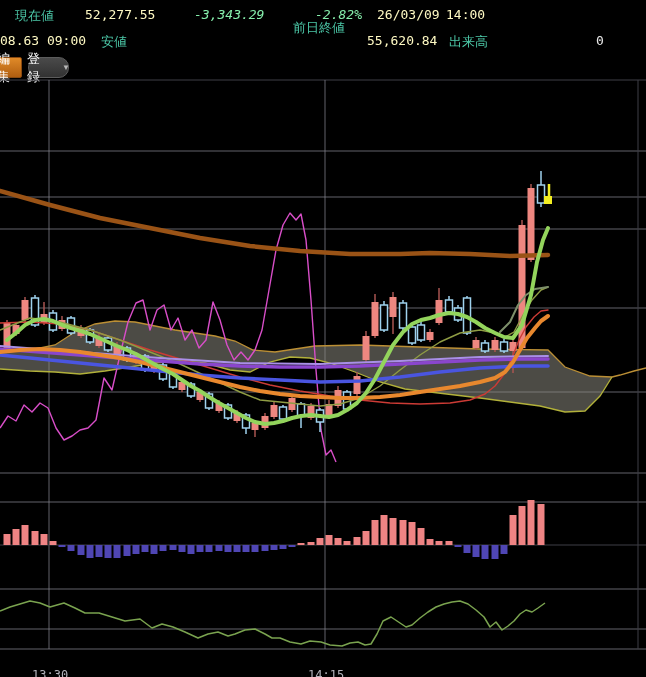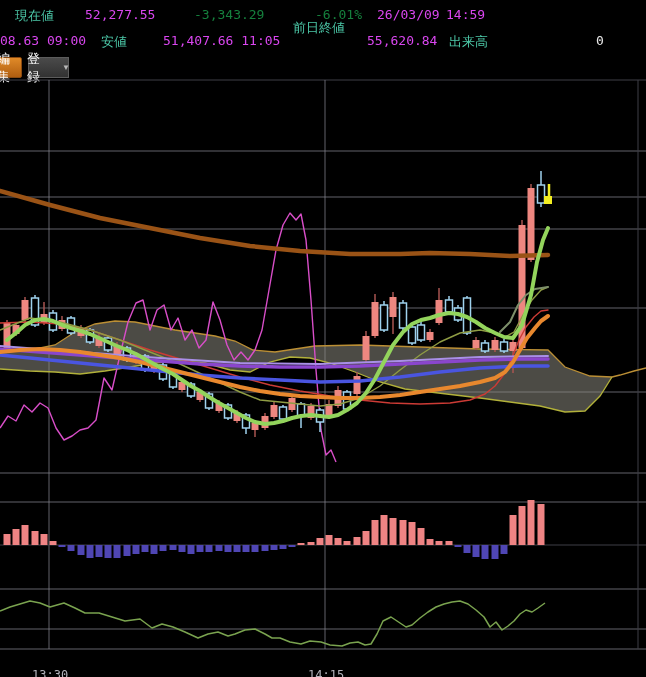--- a/index.html
+++ b/index.html
@@ -1,50 +1,49 @@
 <!DOCTYPE html>
 <html><head>
 <meta charset="utf-8">
 <style>
   html,body{margin:0;padding:0;background:#000;}
   .screen{position:relative;width:646px;height:677px;background:#000;overflow:hidden;
           font-family:"Liberation Sans",sans-serif;}
   .hdr-span{position:absolute;font-size:13px;white-space:nowrap;letter-spacing:0px;
             font-family:"DejaVu Sans Mono","Liberation Mono",monospace;}
   .lbl{color:#4cc8a8;}
-  .val{color:#d946ef;}
-  .neg{color:#15803d;}
+  .val{color:#fef9c3;}
+  .neg{color:#86efac;font-style:italic;}
   .vol{color:#e8e8e8;}
   .btn{position:absolute;height:21px;top:57px;font-size:13px;color:#fff;
        display:flex;align-items:center;justify-content:center;cursor:pointer;
        font-family:"Liberation Sans",sans-serif;box-sizing:border-box;}
   .btn-edit{left:-22px;width:44px;background:linear-gradient(#e08a28,#b05e10);
             border:1px solid #8a4a10;border-radius:2px;padding-left:18px;}
   .btn-reg{left:28px;width:41px;background:linear-gradient(#4a4a4a,#323232);
-           border:1px solid #5c5c5c;border-radius:0;gap:22px;}
+           border:1px solid #5c5c5c;border-radius:10px;gap:22px;}
   .btn-reg .arrow{font-size:8px;color:#b8b8b8;}
   svg{position:absolute;left:0;top:0;}
   .xlab{position:absolute;top:652px;font-size:12px;color:#b2b2ba;
         font-family:"DejaVu Sans Mono","Liberation Mono",monospace;margin-top:16px;}
 </style>
 </head>
 <body>
 
 <div class="screen">
 
   <span class="hdr-span lbl" style="left:15px;top:7px">現在値</span>
   <span class="hdr-span val" style="left:85px;top:7px">52,277.55</span>
   <span class="hdr-span neg" style="left:194px;top:7px">-3,343.29</span>
-  <span class="hdr-span neg" style="left:315px;top:7px">-6.01%</span>
+  <span class="hdr-span neg" style="left:315px;top:7px">-2.82%</span>
   <span class="hdr-span val" style="left:377px;top:7px">26/03/09</span>
-  <span class="hdr-span val" style="left:446px;top:7px">14:59</span>
+  <span class="hdr-span val" style="left:446px;top:7px">14:00</span>
 
   <span class="hdr-span val" style="left:0px;top:33px">08.63 09:00</span>
   <span class="hdr-span lbl" style="left:101px;top:33px">安値</span>
-  <span class="hdr-span val" style="left:163px;top:33px">51,407.66 11:05</span>
   <span class="hdr-span lbl" style="left:293px;top:19px">前日終値</span>
   <span class="hdr-span val" style="left:367px;top:33px">55,620.84</span>
   <span class="hdr-span lbl" style="left:449px;top:33px">出来高</span>
   <span class="hdr-span vol" style="left:596px;top:33px">0</span>
 
   <div class="btn btn-edit">
     <span>編集</span>
   </div>
   <div class="btn btn-reg">
     <span>登録</span>

